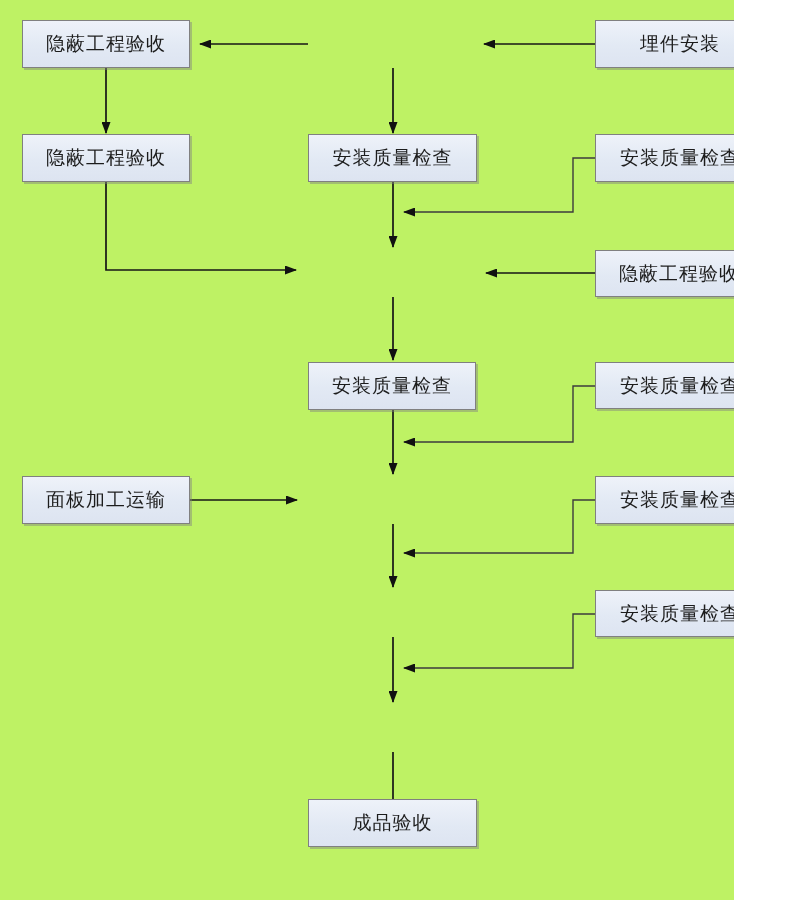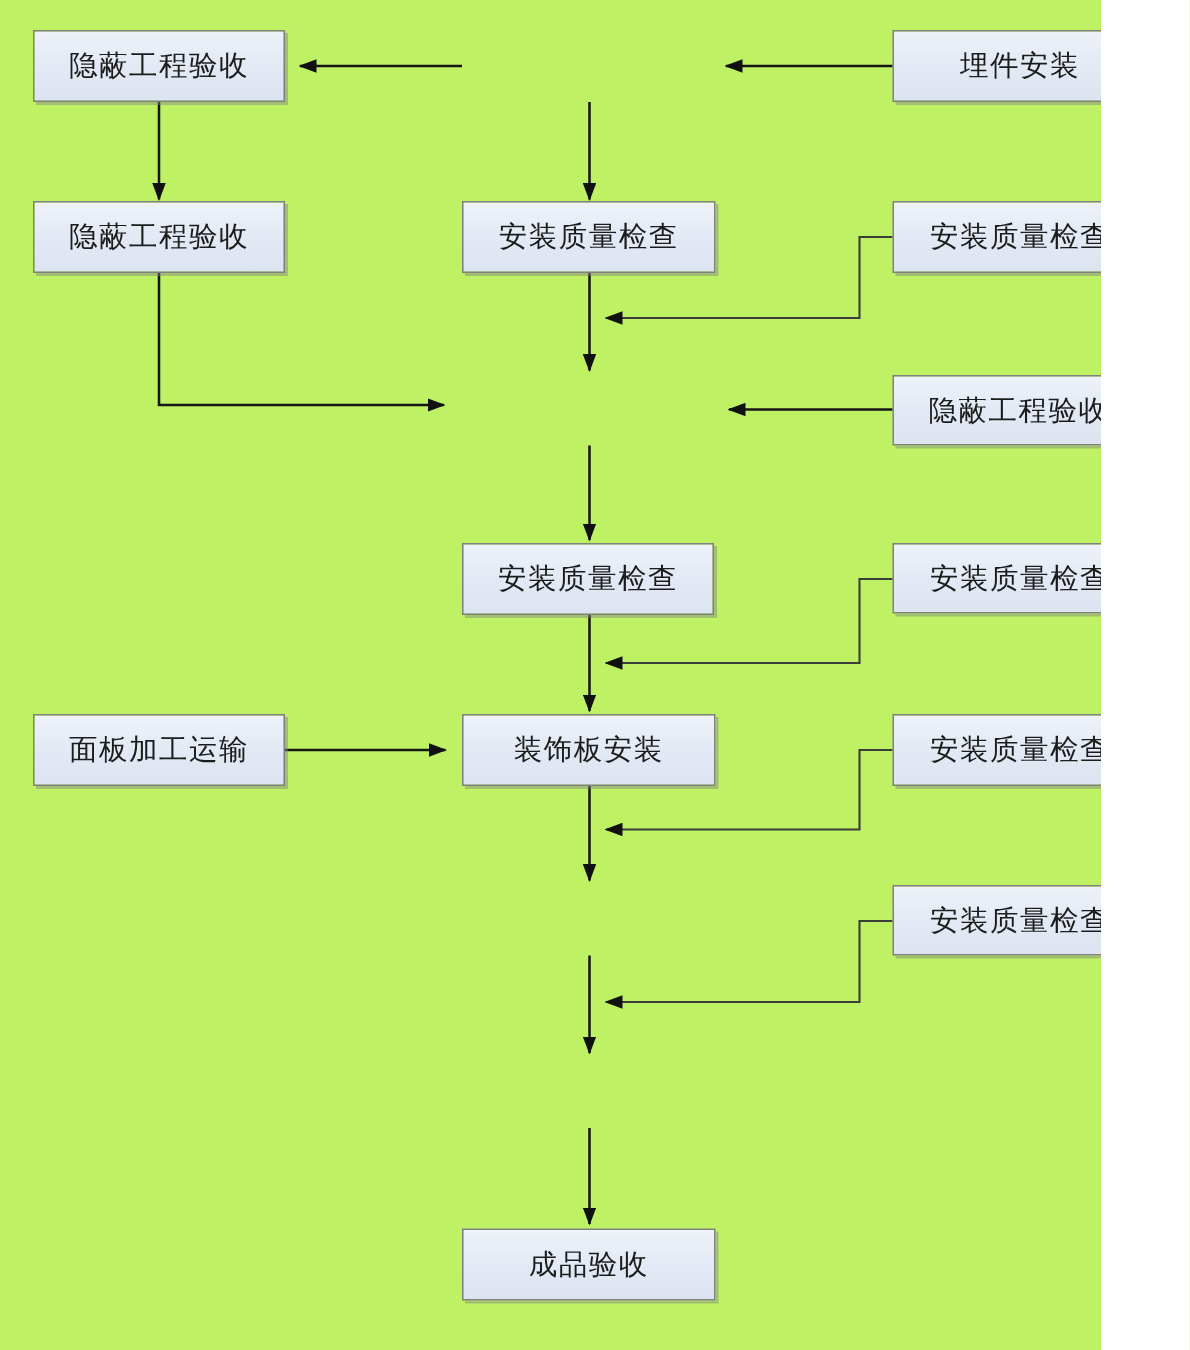--- a/index.html
+++ b/index.html
@@ -82,29 +82,26 @@
   <div class="node" style="left:308px;top:362px;width:168px;height:48px">
       <span>安装质量检查</span>
     </div>
   <div class="node" style="left:595px;top:362px;width:170px;height:47px">
       <span>安装质量检查</span>
     </div>
 
   <div class="node" style="left:22px;top:476px;width:168px;height:48px">
       <span>面板加工运输</span>
     </div>
-  <div class="node" style="left:308px;top:476px;width:169px;height:48px">
-      <span>装饰板安装</span>
-    </div>
   <div class="node" style="left:595px;top:476px;width:170px;height:48px">
       <span>安装质量检查</span>
     </div>
 
   <div class="node" style="left:595px;top:590px;width:170px;height:47px">
       <span>安装质量检查</span>
     </div>
 
 
-  <div class="node" style="left:308px;top:819px;width:169px;height:48px">
+  <div class="node" style="left:308px;top:799px;width:169px;height:48px">
       <span>成品验收</span>
     </div>
 
 </div>
 
 </body></html>

